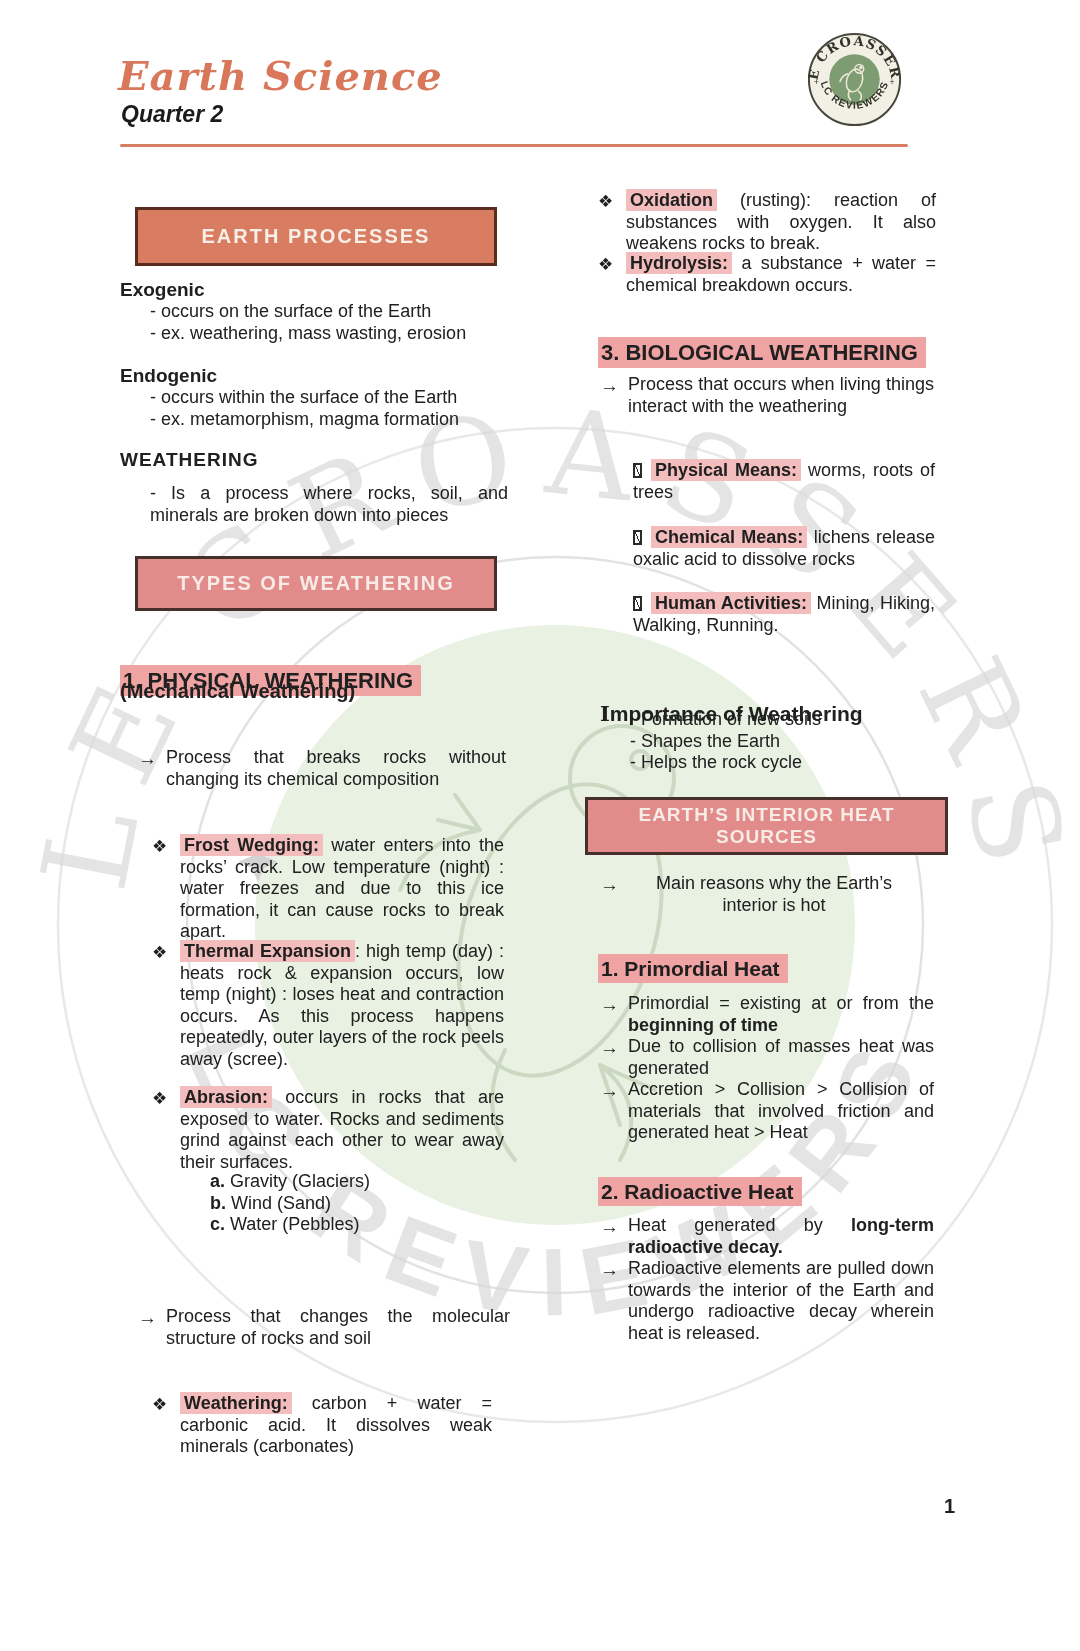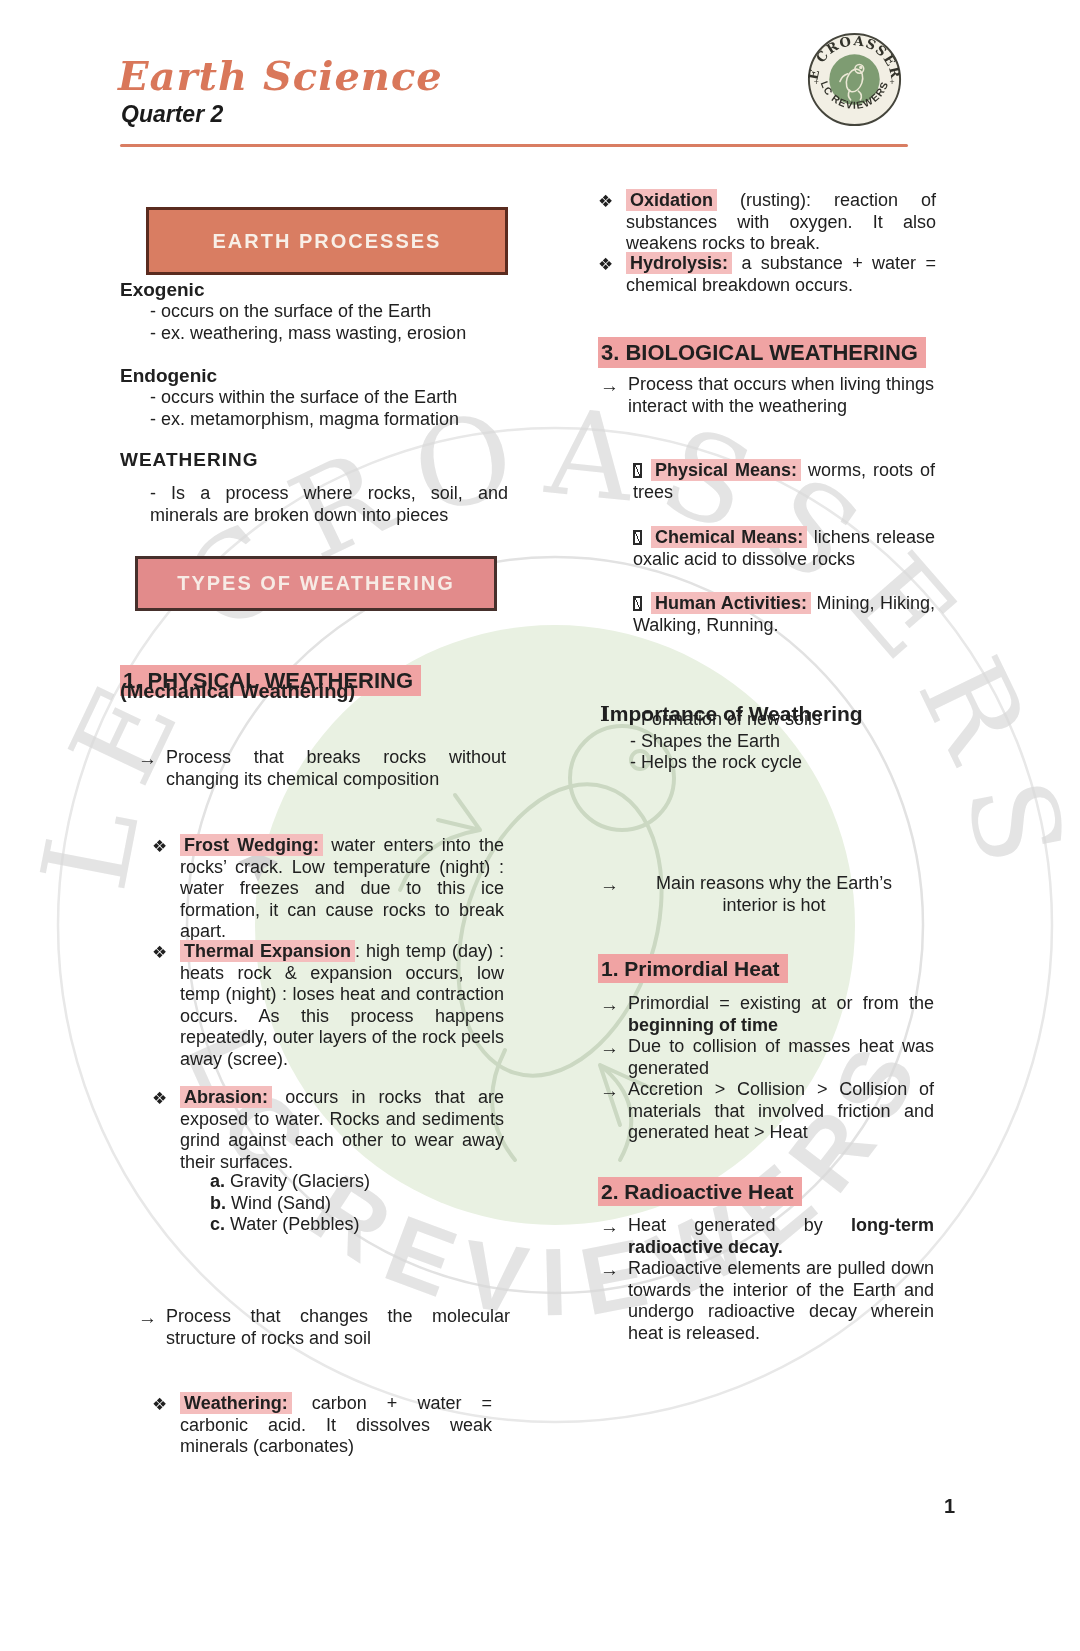--- a/index.html
+++ b/index.html
@@ -119,21 +119,21 @@
         <path d="M45,61 q-3,6 1,10"></path>
       </g>
       <path id="bBot" d="M 16,56 A 36,36 0 0 0 84,56" fill="none"></path>
       <text font-size="10.5" font-family="Liberation Sans, sans-serif" font-weight="bold" fill="#32322a" letter-spacing="1.2">
         <textPath href="#bBot" startOffset="50%" text-anchor="middle">LC REVIEWERS</textPath>
       </text>
       <text x="8" y="56" font-size="9" fill="#32322a">+</text>
       <text x="86" y="56" font-size="9" fill="#32322a">+</text>
     </svg>
 
-    <div class="banner terracotta" style="left:135px; top:207px; width:362px; height:68px;margin-left:11px;">EARTH PROCESSES</div>
+    <div class="banner terracotta" style="left:135px; top:207px; width:362px; height:59px;">EARTH PROCESSES</div>
 
     <div class="abs" style="left:120px; top:365px; width:400px;">
       <p class="h-title">Endogenic</p>
       <div class="sub-lines">
         <p>- occurs within the surface of the Earth</p>
         <p>- ex. metamorphism, magma formation</p>
       </div>
     </div>
 
     <div class="abs" style="left:120px; top:279px; width:400px;">
@@ -225,20 +225,21 @@
       <span>Mining, Hiking, Walking, Running.</span></p>
 
     <div class="imp-h" style="left:600px; top:701px;"><span class="serif-I">I</span><span>mportance of Weathering</span></div>
 
     <div class="abs dash-lines" style="left:630px; top:709px;">
       <p>- Formation of new soils</p>
       <p>- Shapes the Earth</p>
       <p>- Helps the rock cycle</p>
     </div>
 
+    <div class="banner pink" style="left:585px; top:797px; width:363px; height:58px; font-size:19px; letter-spacing:1px;">EARTH’S INTERIOR HEAT SOURCES</div>
 
     <div class="flex-item" style="left:600px; top:873px; width:320px;">
       <span class="bullet arrow">→</span>
       <p class="btext" style="text-align:center;">Main reasons why the Earth’s interior is hot</p>
     </div>
 
     <div class="mini-h" style="left:598px; top:957px;">
       <span class="hl">1. Primordial Heat</span>
     </div>
 

